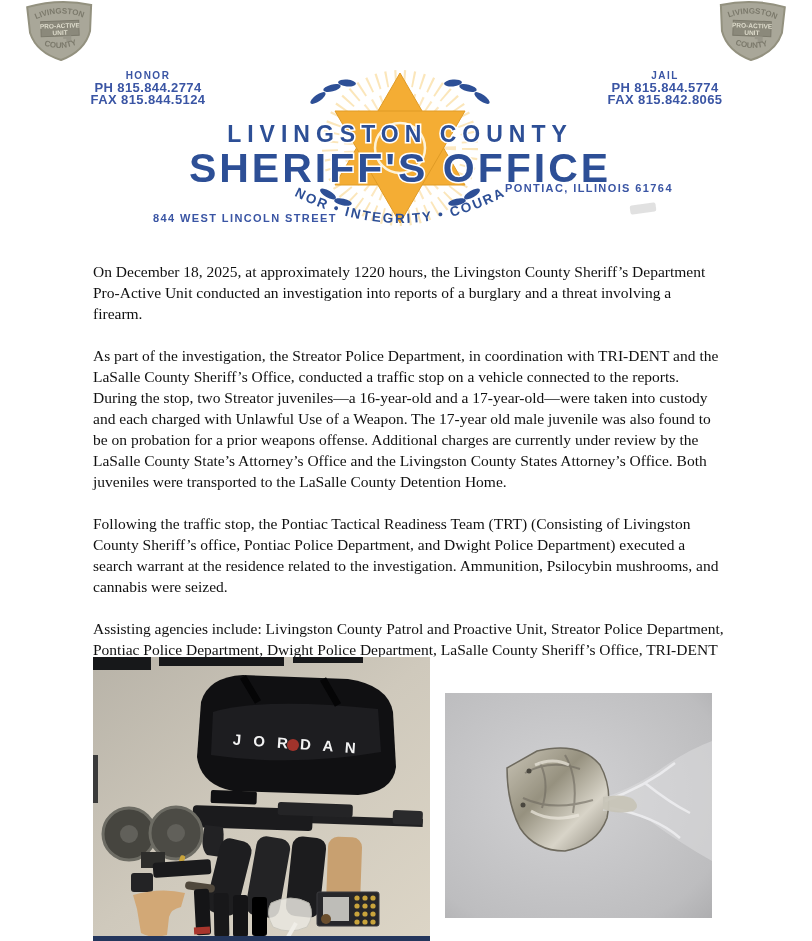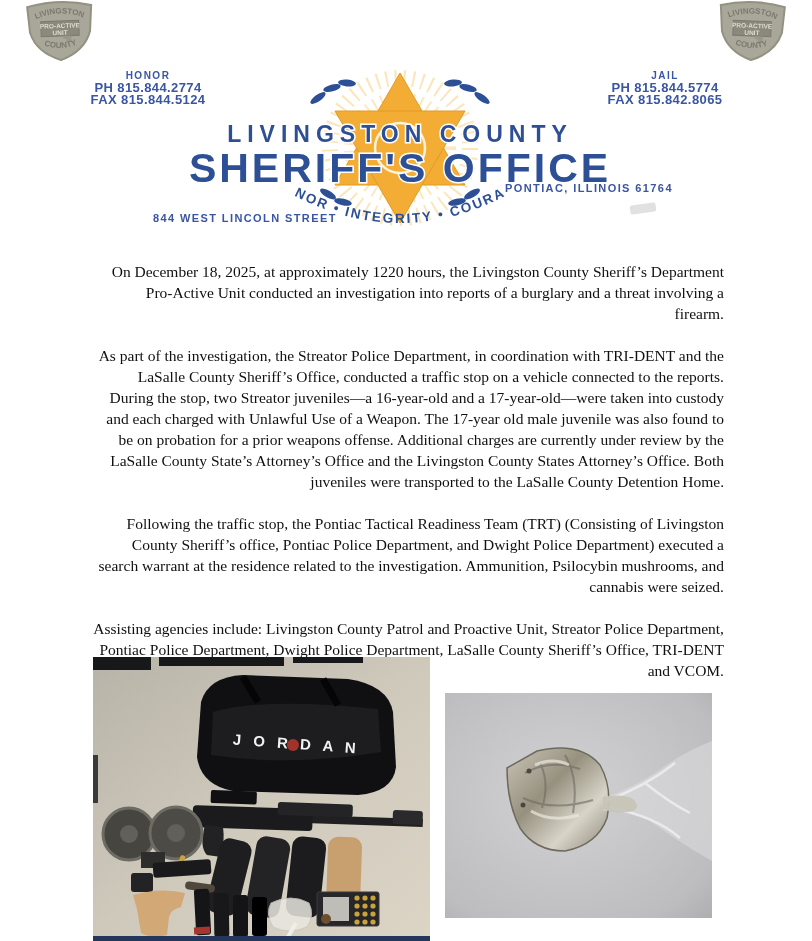--- a/index.html
+++ b/index.html
@@ -29,21 +29,21 @@
               paint-order:stroke;stroke:#ffffff;stroke-width:3px;}
   .motto-text{font-family:"Liberation Sans",sans-serif;font-weight:bold;fill:#2d4f96;
               font-size:13.5px;letter-spacing:2px;}
   .badge-text{font-family:"Liberation Sans",sans-serif;font-weight:bold;fill:#7c7a6c;}
 
   .scan-artifact{position:absolute;left:630px;top:204px;width:26px;height:9px;
                  background:#c9c9c9;opacity:.55;transform:rotate(-8deg);border-radius:2px;}
 
   
   .bodytext{position:absolute;left:93px;top:261px;width:631px;color:#101010;
-            font-size:15.5px;line-height:21px;text-align:right;}
+            font-size:15.5px;line-height:21px;}
   .bodytext p{margin:0 0 21px 0;}
 
   
   .photo{position:absolute;display:block;}
   .photo.left{left:93px;top:657px;width:337px;height:279px;}
   .photo.right{left:445px;top:693px;width:267px;height:225px;}
   .next-photo-strip{position:absolute;left:93px;top:936px;width:337px;height:5px;
                     background:#24365c;}
 </style>
 </head>

